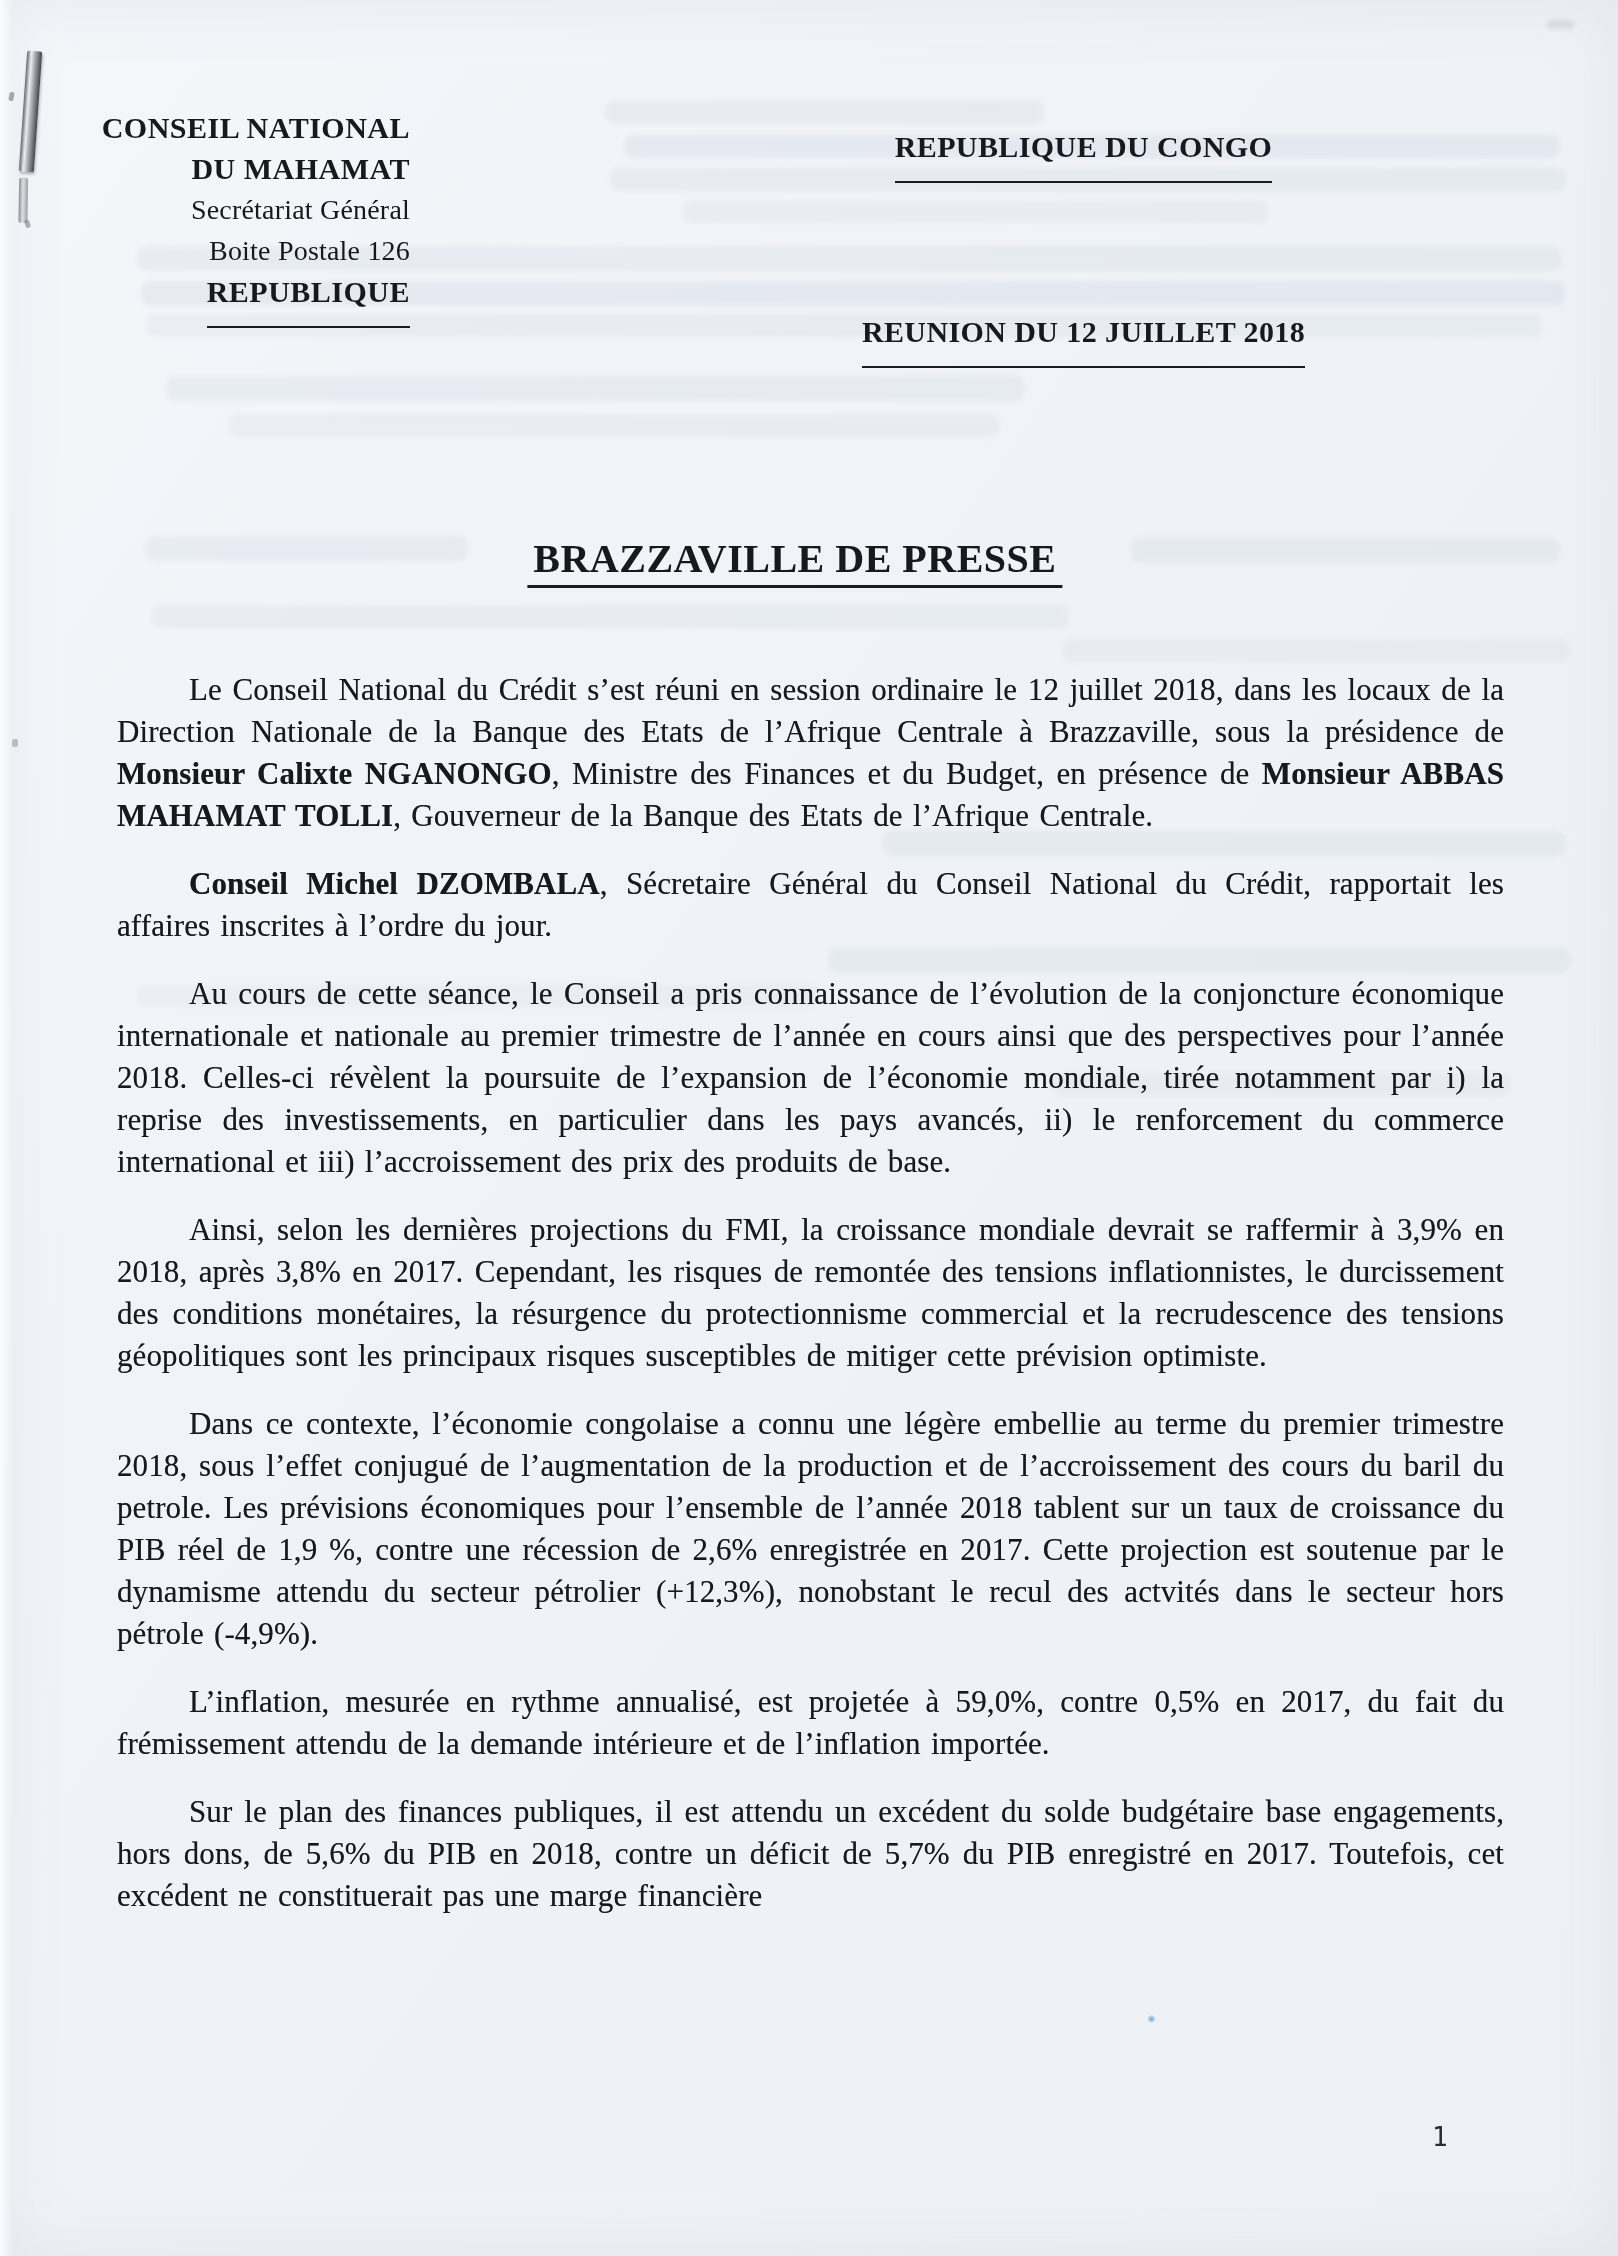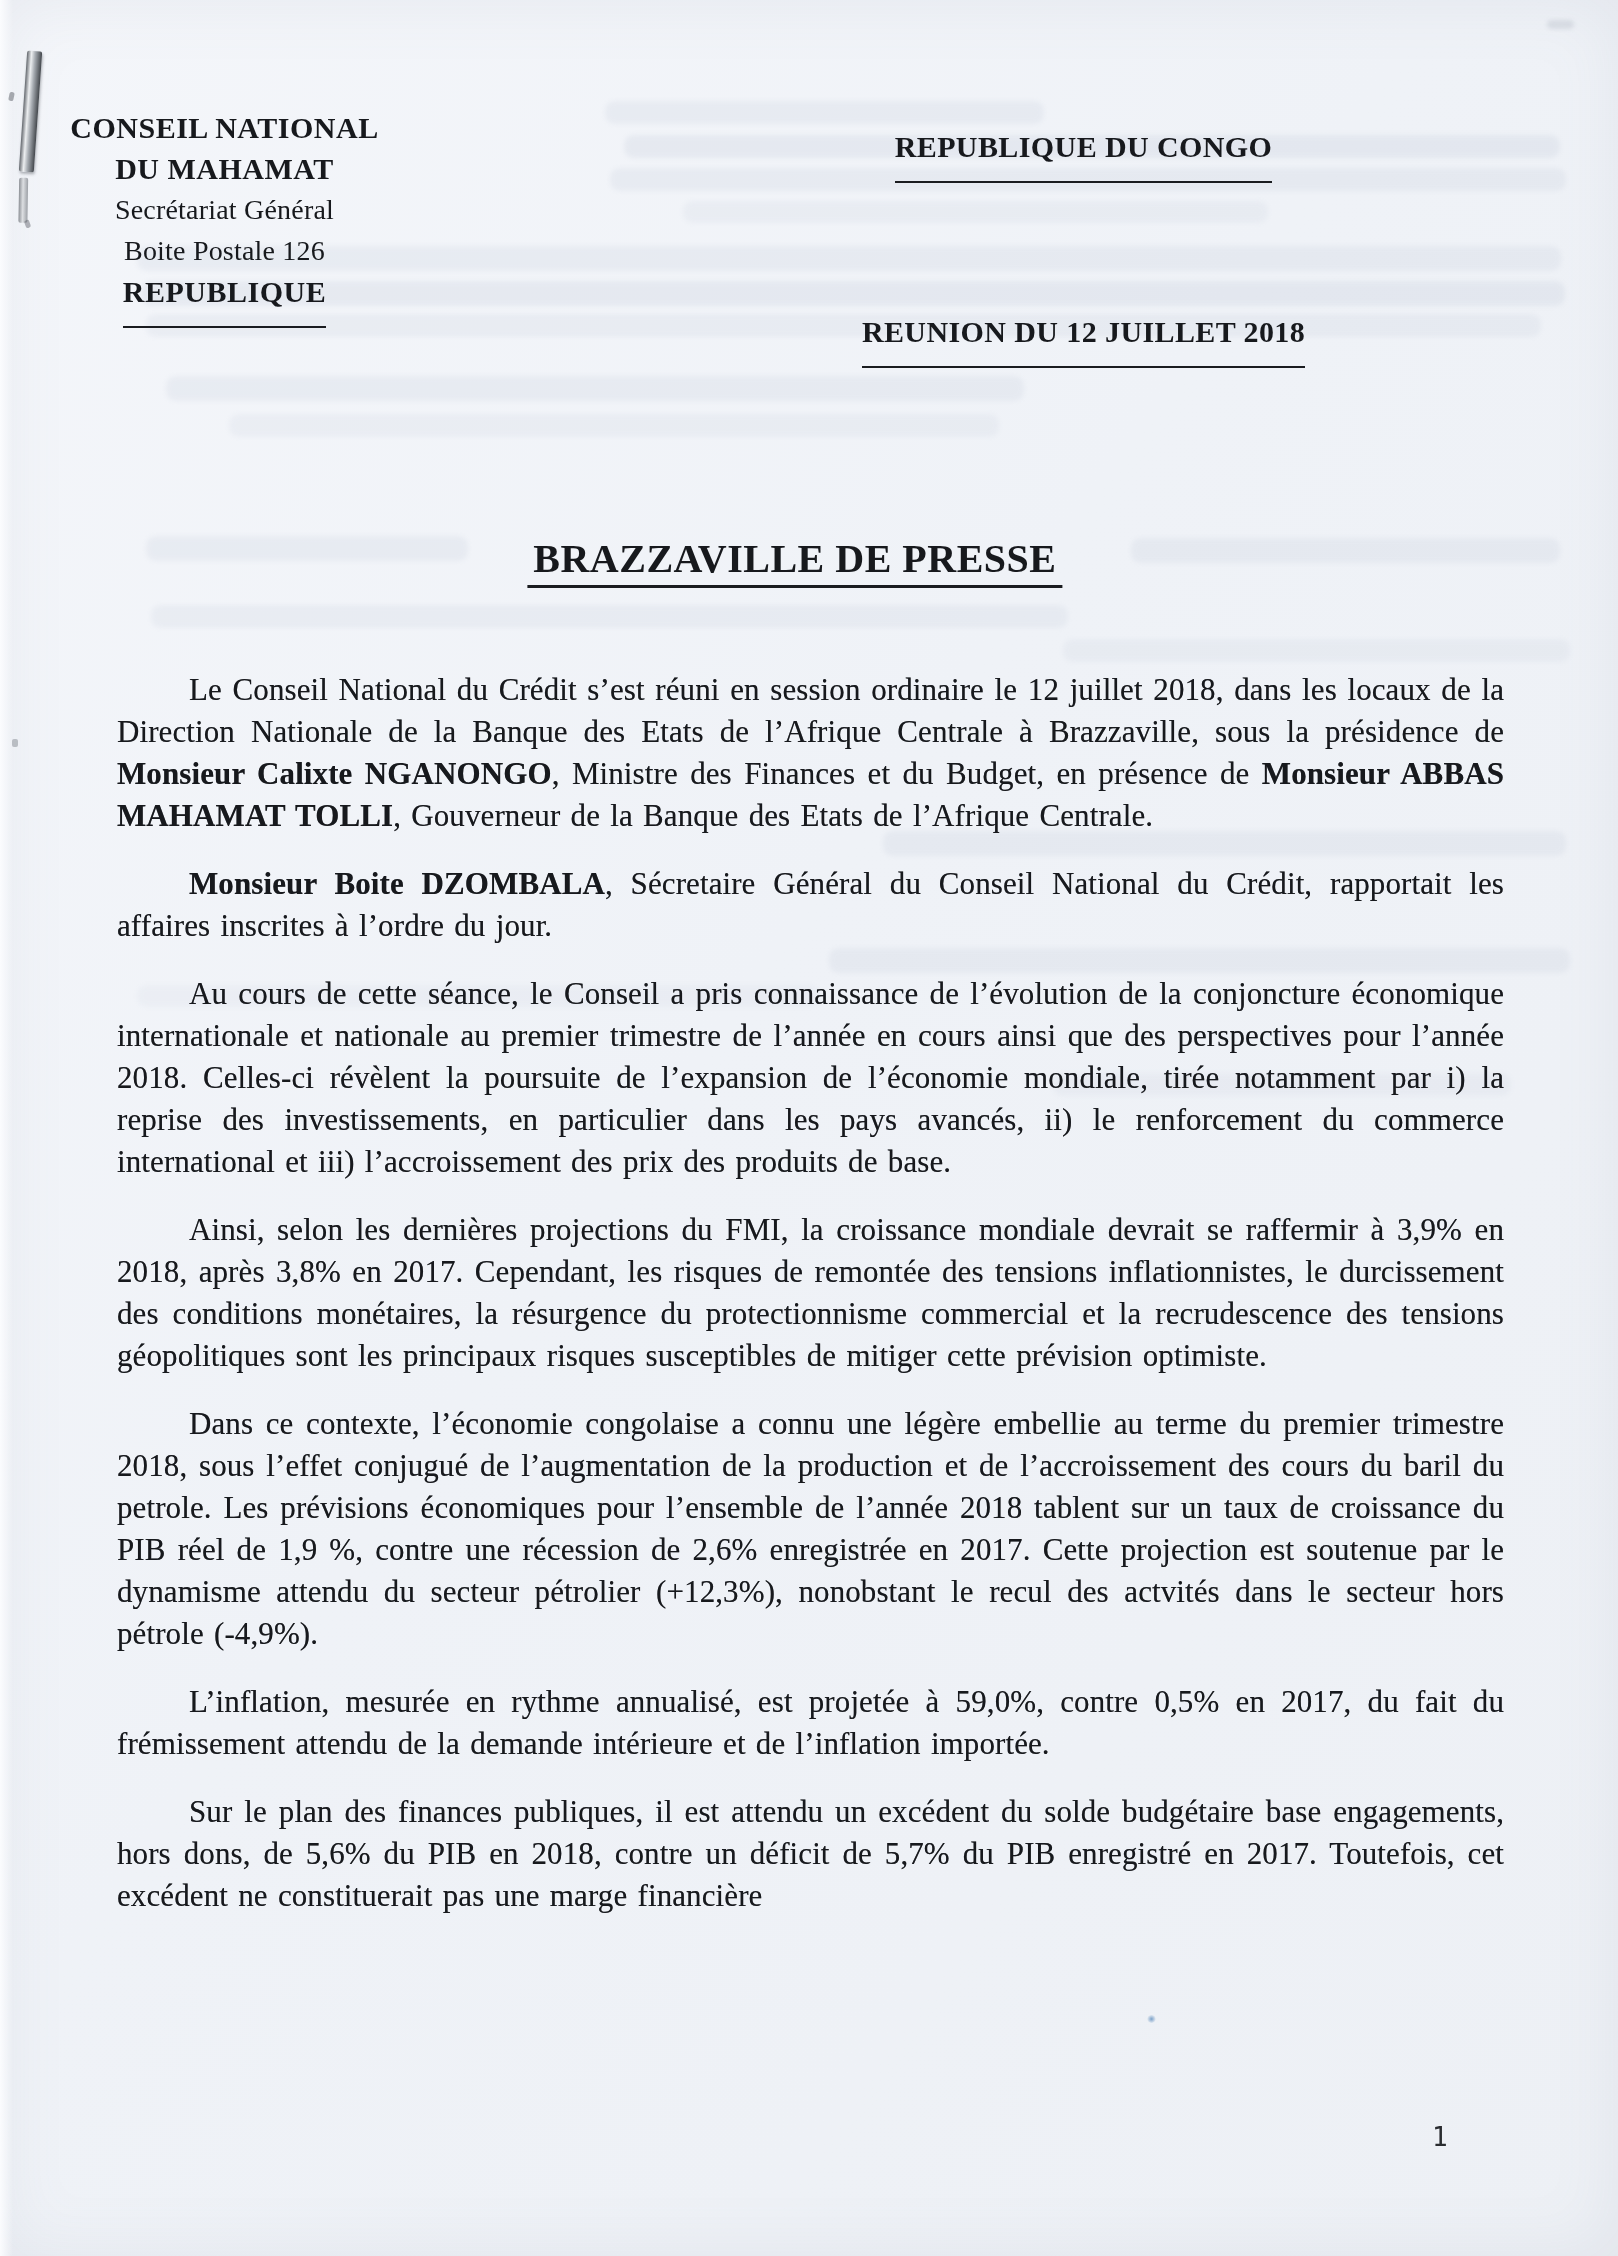--- a/index.html
+++ b/index.html
@@ -33,21 +33,21 @@
   .speck.s2{left:25px;top:220px;width:4.9px;height:7.8px;opacity:.45;transform:rotate(-20deg);}
   .speck.s3{left:11.7px;top:739px;width:5.9px;height:7.8px;opacity:.35;}
   .ink-dot{position:absolute;left:1147px;top:2015px;width:8.8px;height:7.8px;border-radius:50%;
     background:radial-gradient(circle,#4a7fb5 0%,rgba(74,127,181,0) 75%);opacity:.7;}
   .smudge{position:absolute;left:1547px;top:19.5px;width:27px;height:9.8px;background:#9aa2b0;
     opacity:.25;filter:blur(2px);border-radius:4.9px;}
   
   .ghost{position:absolute;background:#93a0b8;filter:blur(2.9px);border-radius:9.8px;}
   
   .letterhead{
-    position:absolute;left:39px;top:107px;width:371px;text-align:center;
+    position:absolute;left:39px;top:107px;width:371px;text-align:right;
     font-size:30px;line-height:41px;letter-spacing:0.5px;
   }
   .bold{font-weight:bold;}
   .lh-small{font-size:28px;letter-spacing:0.2px;}
   .u{border-bottom:2.9px solid #1a1c20;padding-bottom:18px;}
   
   .hdr-right{position:absolute;left:837px;width:493px;text-align:center;
     font-size:30px;font-weight:bold;letter-spacing:0.4px;}
   .hdr-republic{top:130px;}
   .hdr-meeting{top:315px;}
@@ -117,21 +117,21 @@
   <div class="hdr-right hdr-meeting">
     <span class="u">REUNION DU 12 JUILLET 2018</span>
   </div>
 
   <div class="doc-title">
     <span class="u">BRAZZAVILLE DE PRESSE</span>
   </div>
 
   <div class="body-text">
       <p><span>Le Conseil National du Crédit s’est réuni en session ordinaire le 12 juillet 2018, dans les locaux de la Direction Nationale de la Banque des Etats de l’Afrique Centrale à Brazzaville, sous la présidence de </span><span class="b">Monsieur Calixte NGANONGO</span><span>, Ministre des Finances et du Budget, en présence de </span><span class="b">Monsieur ABBAS MAHAMAT TOLLI</span><span>, Gouverneur de la Banque des Etats de l’Afrique Centrale.</span></p>
-      <p><span class="b">Monsieur Boite DZOMBALA</span><span>, Sécretaire Général du Conseil National du Crédit, rapportait les affaires inscrites à l’ordre du jour.</span></p>
+      <p><span class="b">Conseil Michel DZOMBALA</span><span>, Sécretaire Général du Conseil National du Crédit, rapportait les affaires inscrites à l’ordre du jour.</span></p>
       <p><span>Au cours de cette séance, le Conseil a pris connaissance de l’évolution de la conjoncture économique internationale et nationale au premier trimestre de l’année en cours ainsi que des perspectives pour l’année 2018. Celles-ci révèlent la poursuite de l’expansion de l’économie mondiale, tirée notamment par i) la reprise des investissements, en particulier dans les pays avancés, ii) le renforcement du commerce international et iii) l’accroissement des prix des produits de base.</span></p>
       <p><span>Ainsi, selon les dernières projections du FMI, la croissance mondiale devrait se raffermir à 3,9% en 2018, après 3,8% en 2017. Cependant, les risques de remontée des tensions inflationnistes, le durcissement des conditions monétaires, la résurgence du protectionnisme commercial et la recrudescence des tensions géopolitiques sont les principaux risques susceptibles de mitiger cette prévision optimiste.</span></p>
       <p><span>Dans ce contexte, l’économie congolaise a connu une légère embellie au terme du premier trimestre 2018, sous l’effet conjugué de l’augmentation de la production et de l’accroissement des cours du baril du petrole. Les prévisions économiques pour l’ensemble de l’année 2018 tablent sur un taux de croissance du PIB réel de 1,9 %, contre une récession de 2,6% enregistrée en 2017. Cette projection est soutenue par le dynamisme attendu du secteur pétrolier (+12,3%), nonobstant le recul des actvités dans le secteur hors pétrole (-4,9%).</span></p>
       <p><span>L’inflation, mesurée en rythme annualisé, est projetée à 59,0%, contre 0,5% en 2017, du fait du frémissement attendu de la demande intérieure et de l’inflation importée.</span></p>
       <p><span>Sur le plan des finances publiques, il est attendu un excédent du solde budgétaire base engagements, hors dons, de 5,6% du PIB en 2018, contre un déficit de 5,7% du PIB enregistré en 2017. Toutefois, cet excédent ne constituerait pas une marge financière</span></p>
     </div>
 
   <div class="page-number">1</div>
 
 </div>

